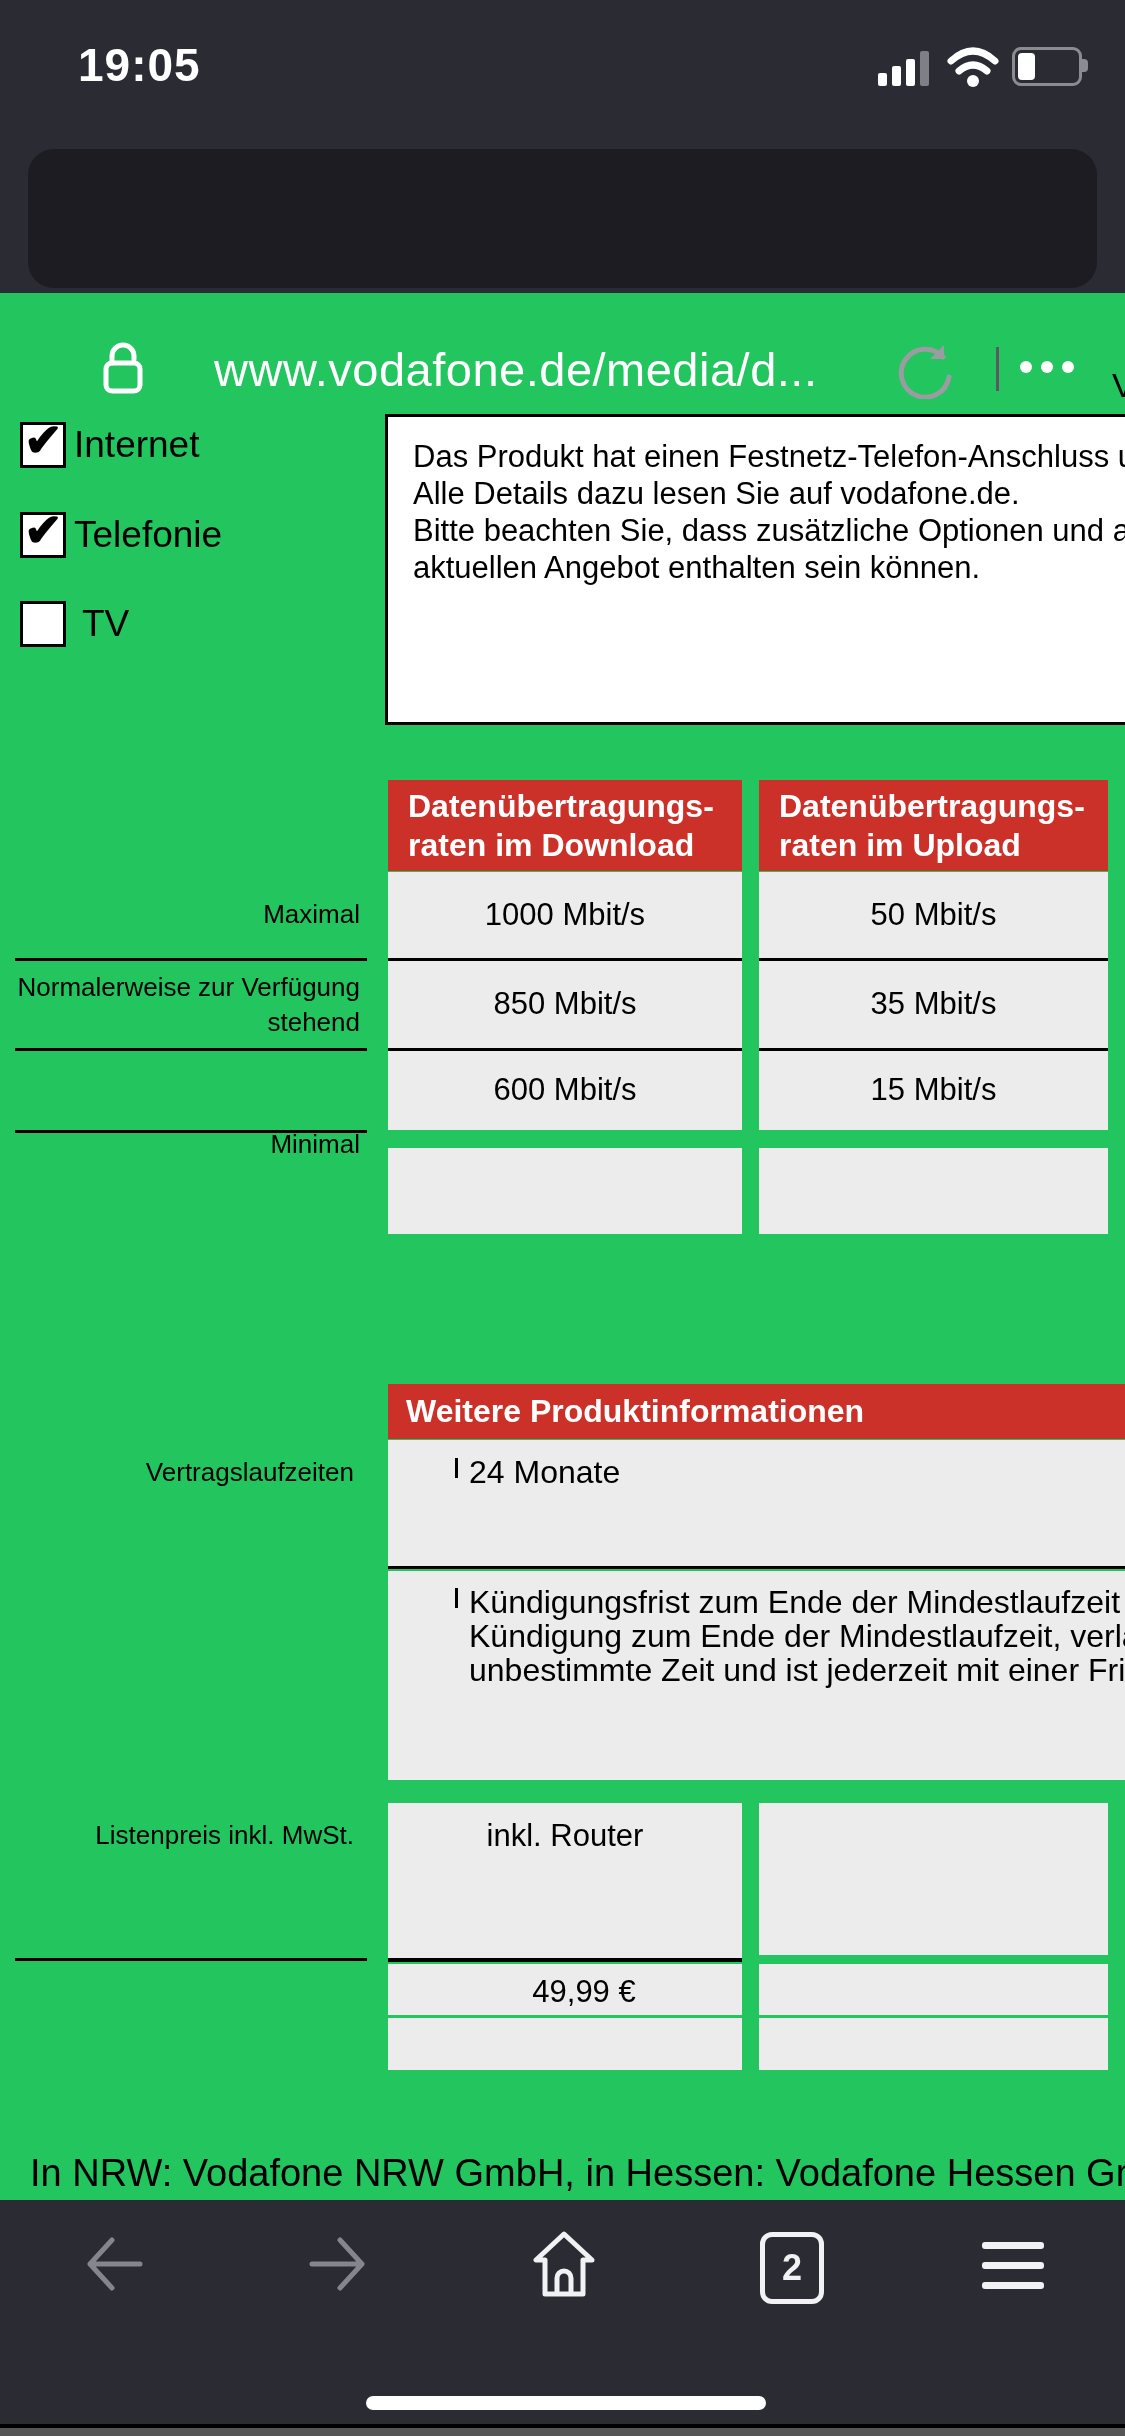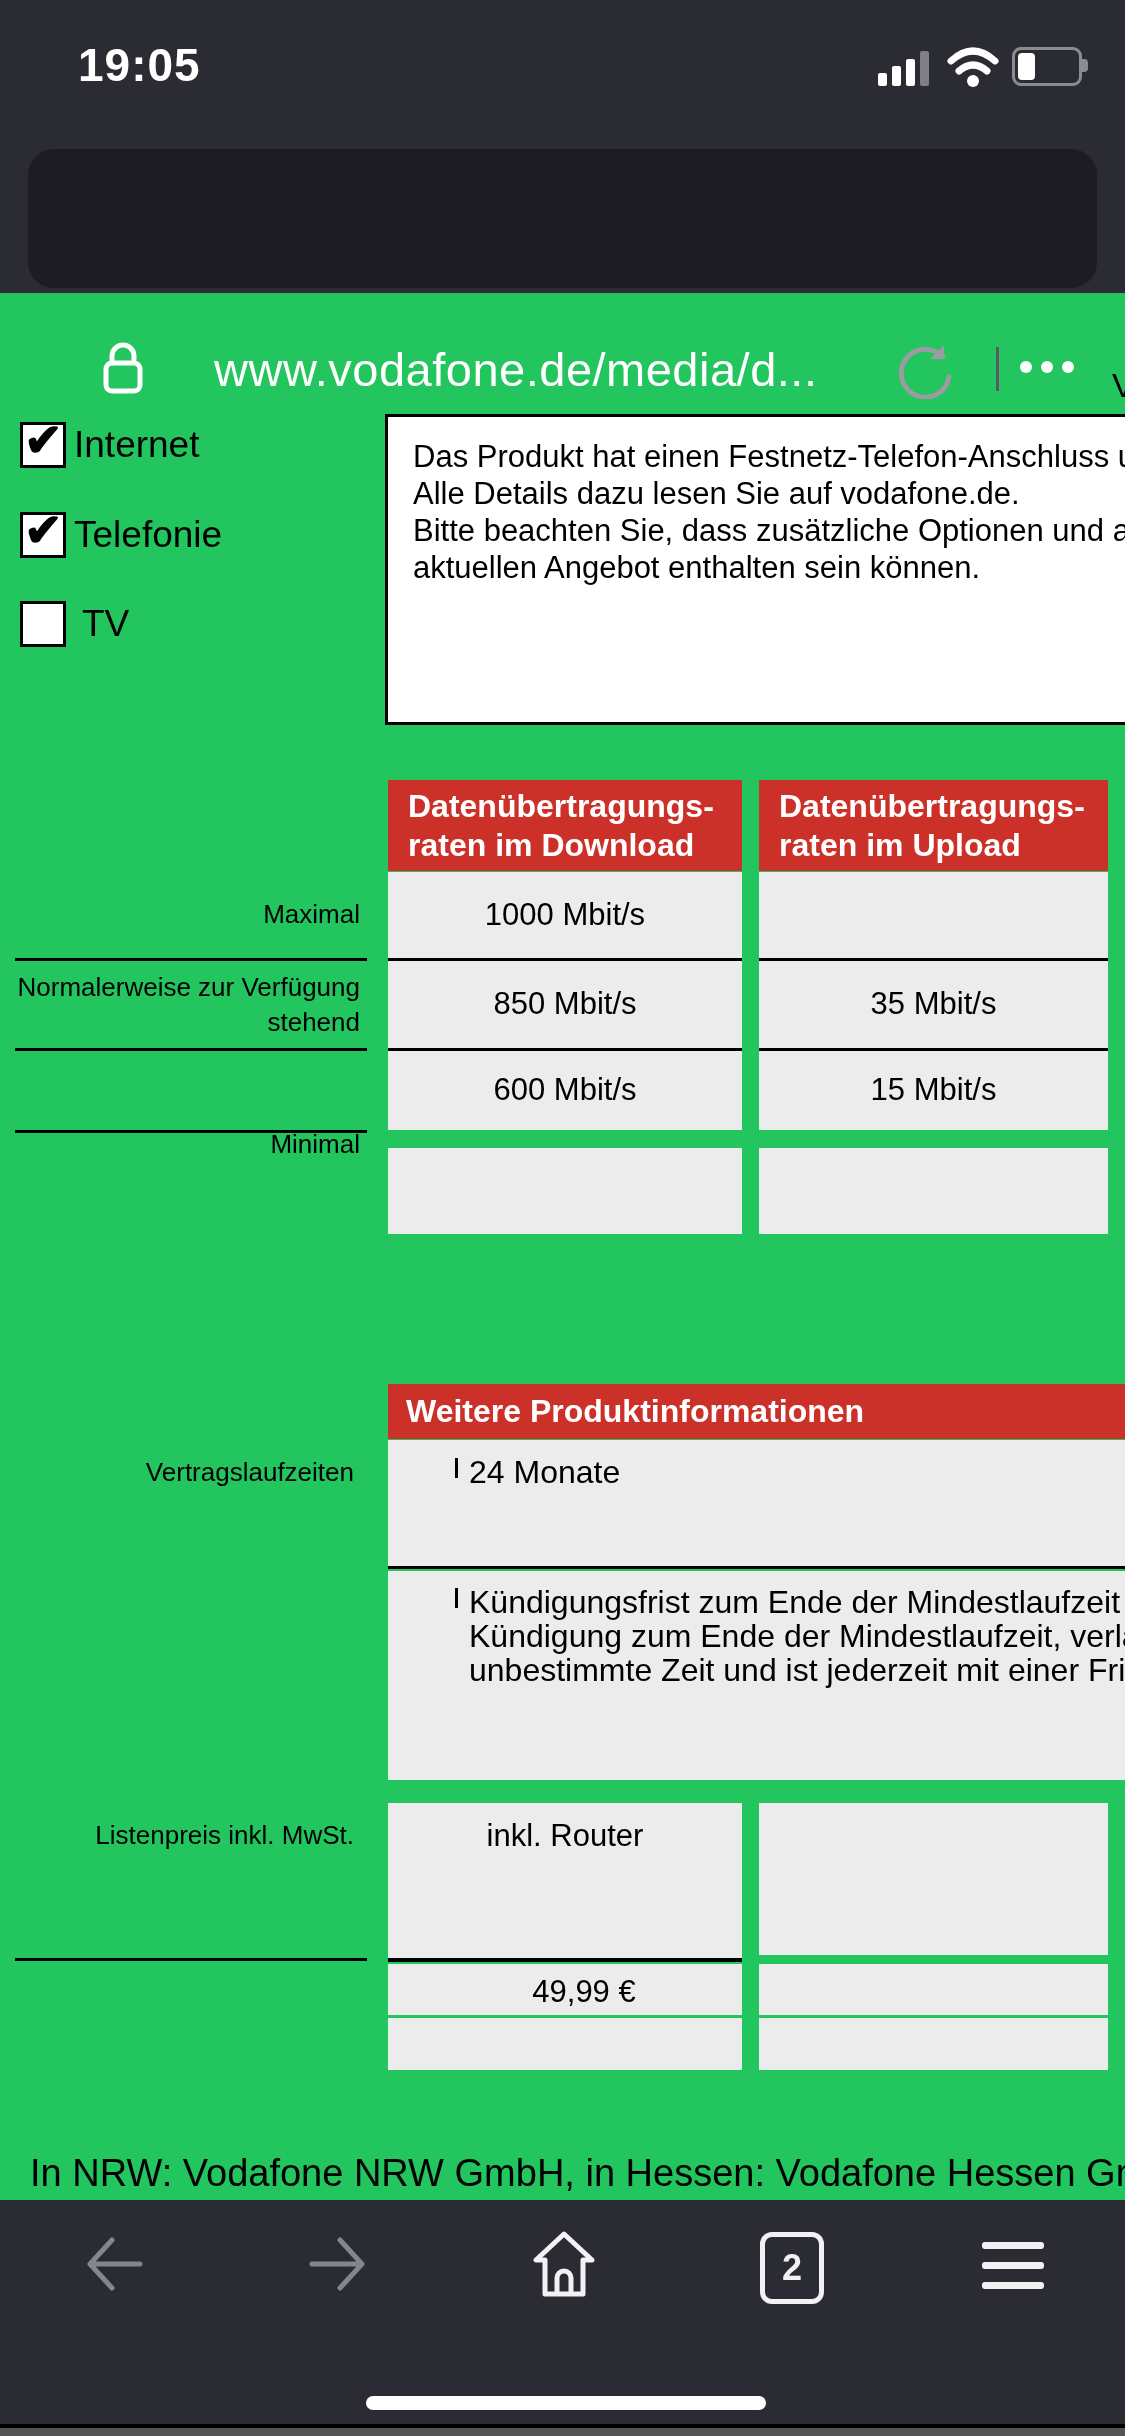--- a/index.html
+++ b/index.html
@@ -138,20 +138,21 @@
 
   <div class="abs redhead hd-dl">Datenübertragungs-
 raten im Download</div>
   <div class="abs redhead hd-ul">Datenübertragungs-
 raten im Upload</div>
 
   <div class="abs cell" style="left:388px;top:872px;width:354px;height:86px;"></div>
   <div class="abs cell" style="left:759px;top:872px;width:349px;height:86px;"></div>
   <div class="abs lbl" style="left:15px;top:897px;width:345px;">Maximal</div>
   <div class="abs val" style="left:388px;top:897px;width:354px;">1000 Mbit/s</div>
+  <div class="abs val" style="left:759px;top:897px;width:349px;">50 Mbit/s</div>
   <div class="abs rowline" style="left:15px;top:958px;width:352px;"></div>
   <div class="abs rowline" style="left:388px;top:958px;width:354px;"></div>
   <div class="abs rowline" style="left:759px;top:958px;width:349px;"></div>
 
   <div class="abs cell" style="left:388px;top:961px;width:354px;height:87px;"></div>
   <div class="abs cell" style="left:759px;top:961px;width:349px;height:87px;"></div>
   <div class="abs lbl" style="left:15px;top:970px;width:345px;">Normalerweise zur Verfügung
 stehend</div>
   <div class="abs val" style="left:388px;top:986px;width:354px;">850 Mbit/s</div>
   <div class="abs val" style="left:759px;top:986px;width:349px;">35 Mbit/s</div>

